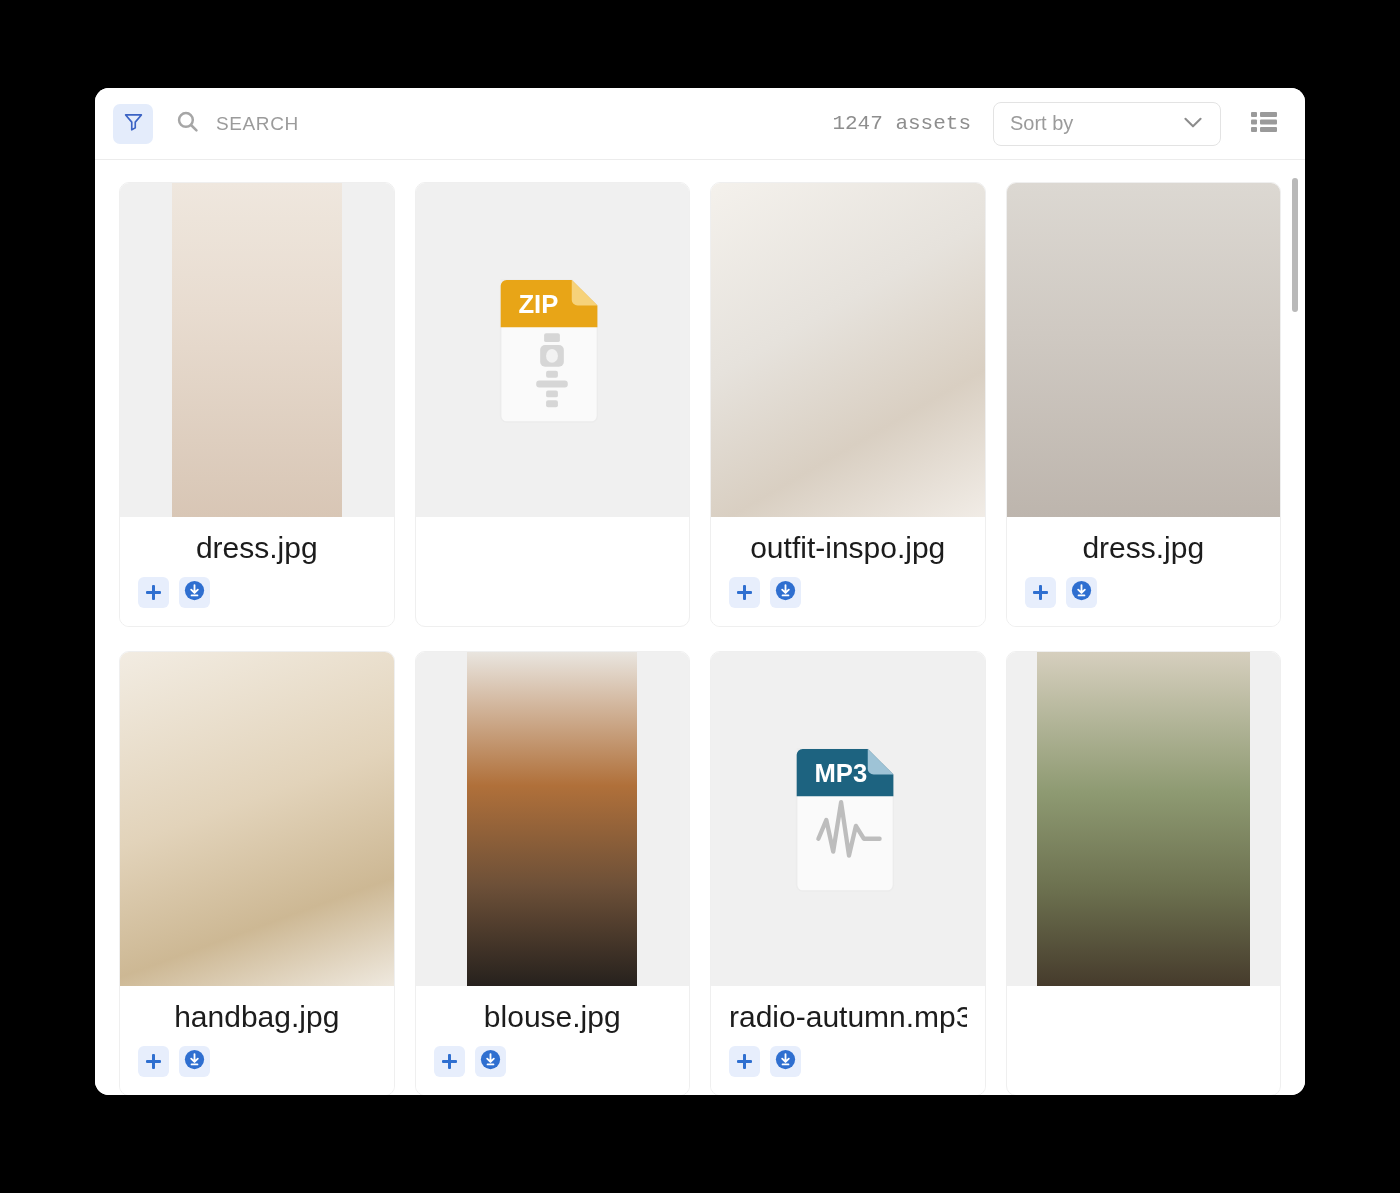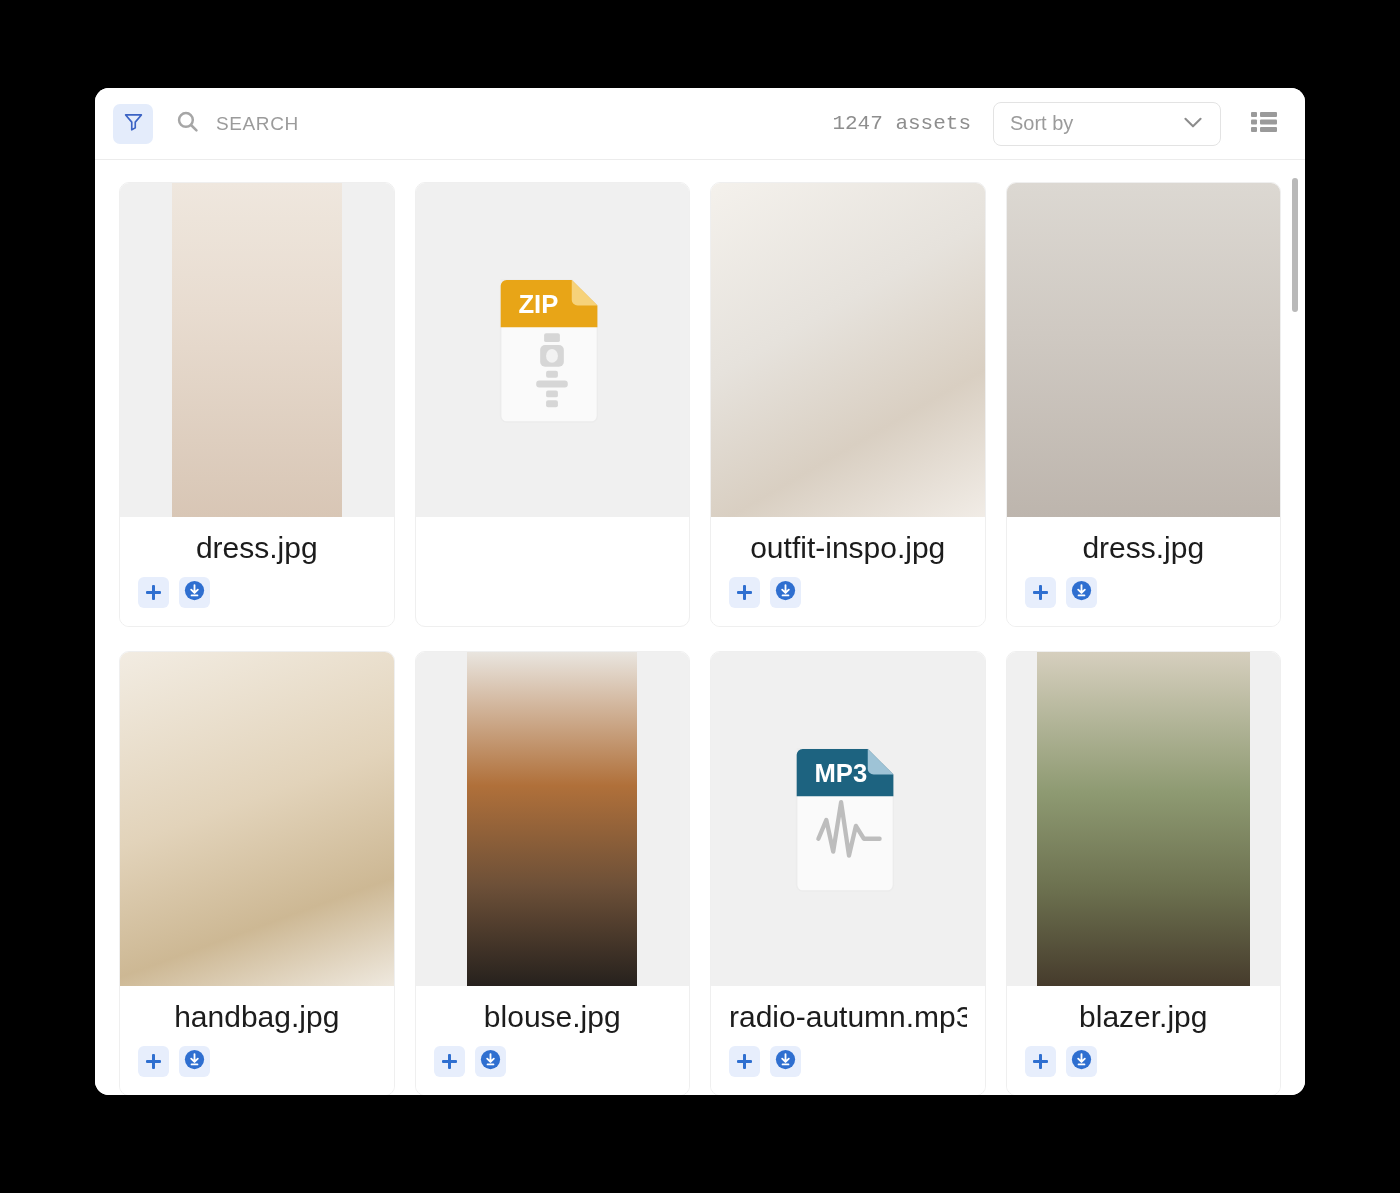--- a/index.html
+++ b/index.html
@@ -426,40 +426,20 @@
               </div>
             </div>
           </div>
         </div>
         <div class="card">
           <div class="thumb">
             <div style="height: 100%; width: 78%;">
               <div style="width:100%;height:100%;background:linear-gradient(180deg,#d6cfbe 0%,#8e9a72 42%,#6b6f4e 72%,#463b2c 100%);"></div>
             </div>
           </div>
-          <div class="card-body">
-            <div class="filename">blazer.jpg</div>
-            <div class="actions">
-              <div class="act-btn">
-                <span>
-                  <svg class="plus-svg" width="17" height="17" viewBox="0 0 17 17">
-                    <rect x="7" y="1" width="3" height="15" rx="1" fill="#2f6fd0"></rect>
-                    <rect x="1" y="7" width="15" height="3" rx="1" fill="#2f6fd0"></rect>
-                  </svg>
-                </span>
-              </div>
-              <div class="act-btn">
-                <span><svg width="21" height="21" viewBox="0 0 24 24">
-                    <circle cx="12" cy="12" r="11" fill="#2f6fd0"></circle>
-                    <path d="M12 5.8v8.6M8.2 11l3.8 3.8L15.8 11" stroke="#fff" stroke-width="2.1" fill="none" stroke-linecap="round" stroke-linejoin="round"></path>
-                    <rect x="7.6" y="16.6" width="8.8" height="2" rx="1" fill="#fff"></rect>
-                  </svg></span>
-              </div>
-            </div>
-          </div>
         </div>
         <div class="card partial">
           <div class="thumb">
             <div style="height: 100%; width: 100%;">
               <div style="width:100%;height:100%;background:linear-gradient(180deg,#6d6f73 0%,#c8502c 45%,#a33a20 70%,#3b3632 100%);"></div>
             </div>
           </div>
         </div>
         <div class="card partial">
           <div class="thumb">

